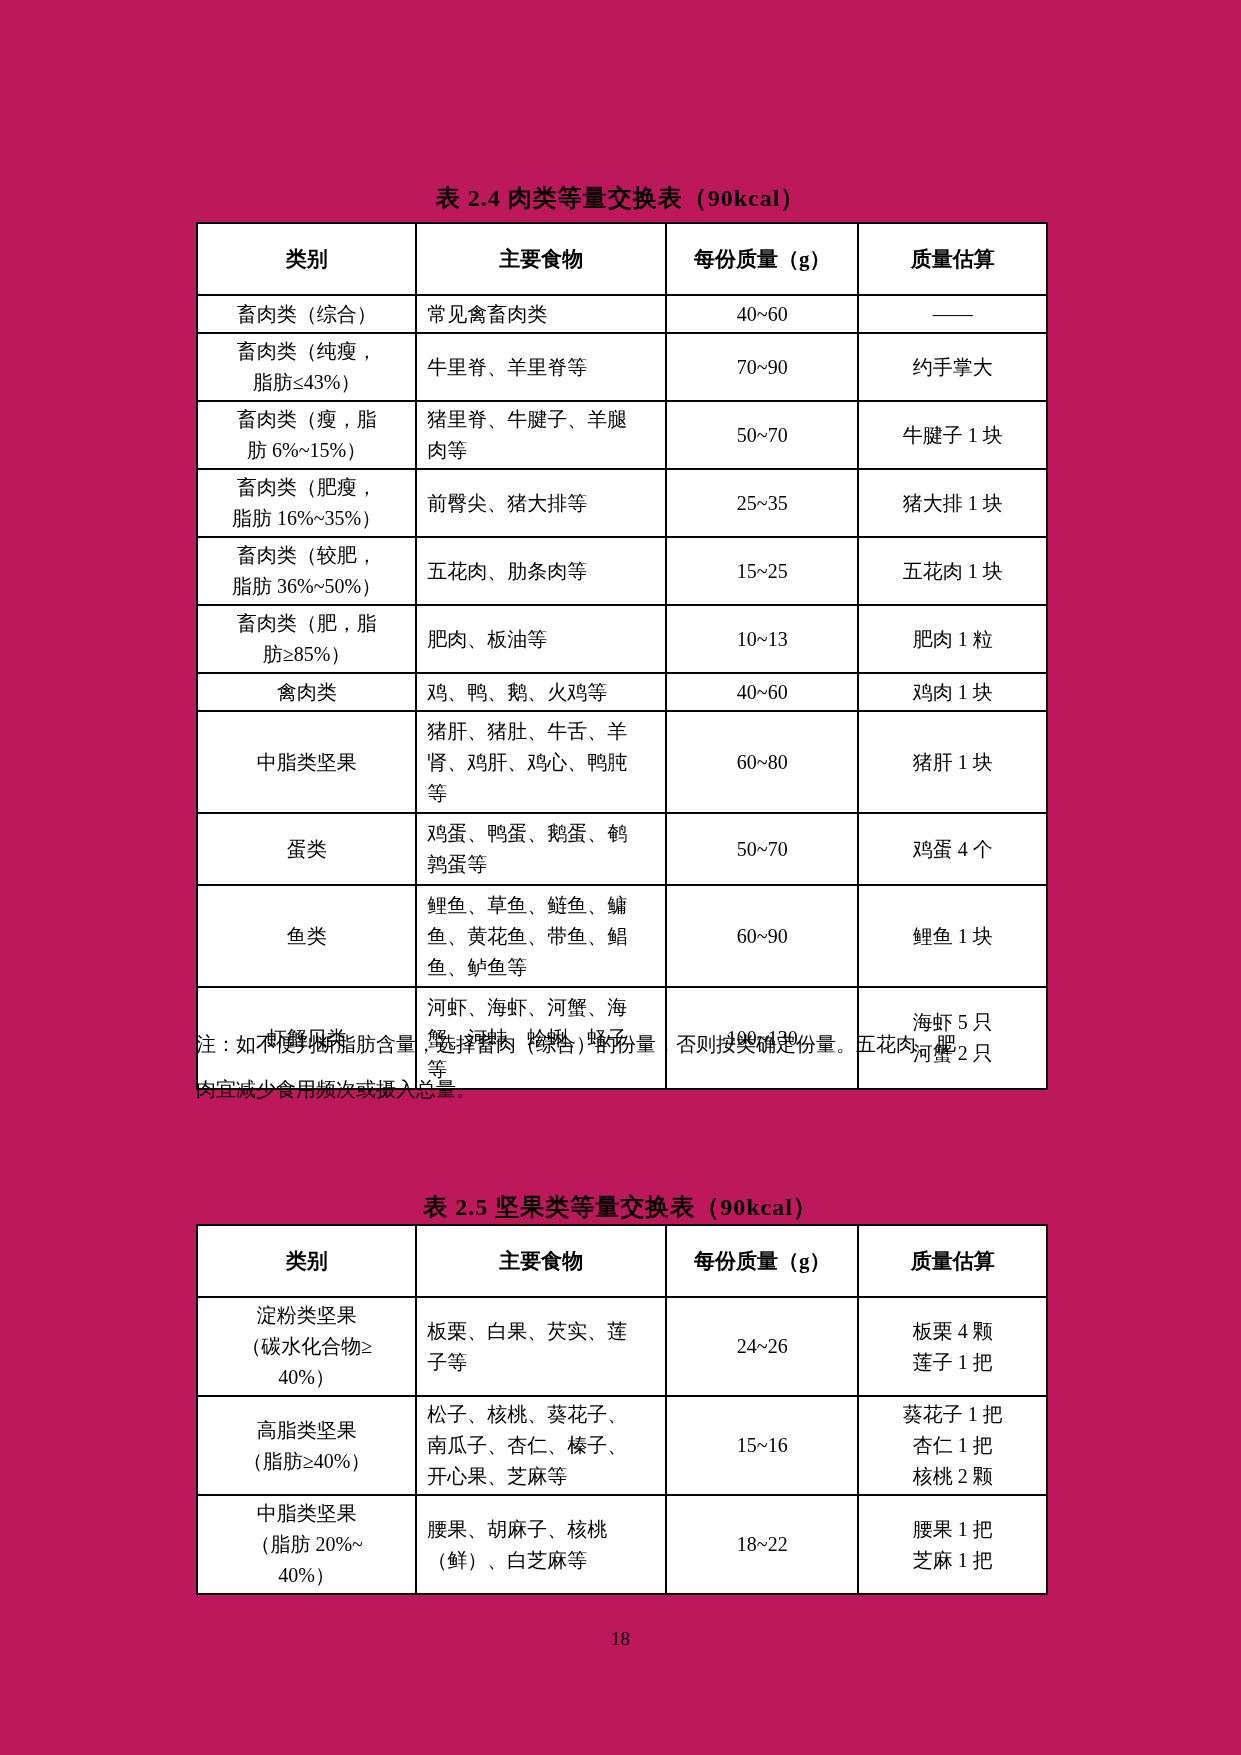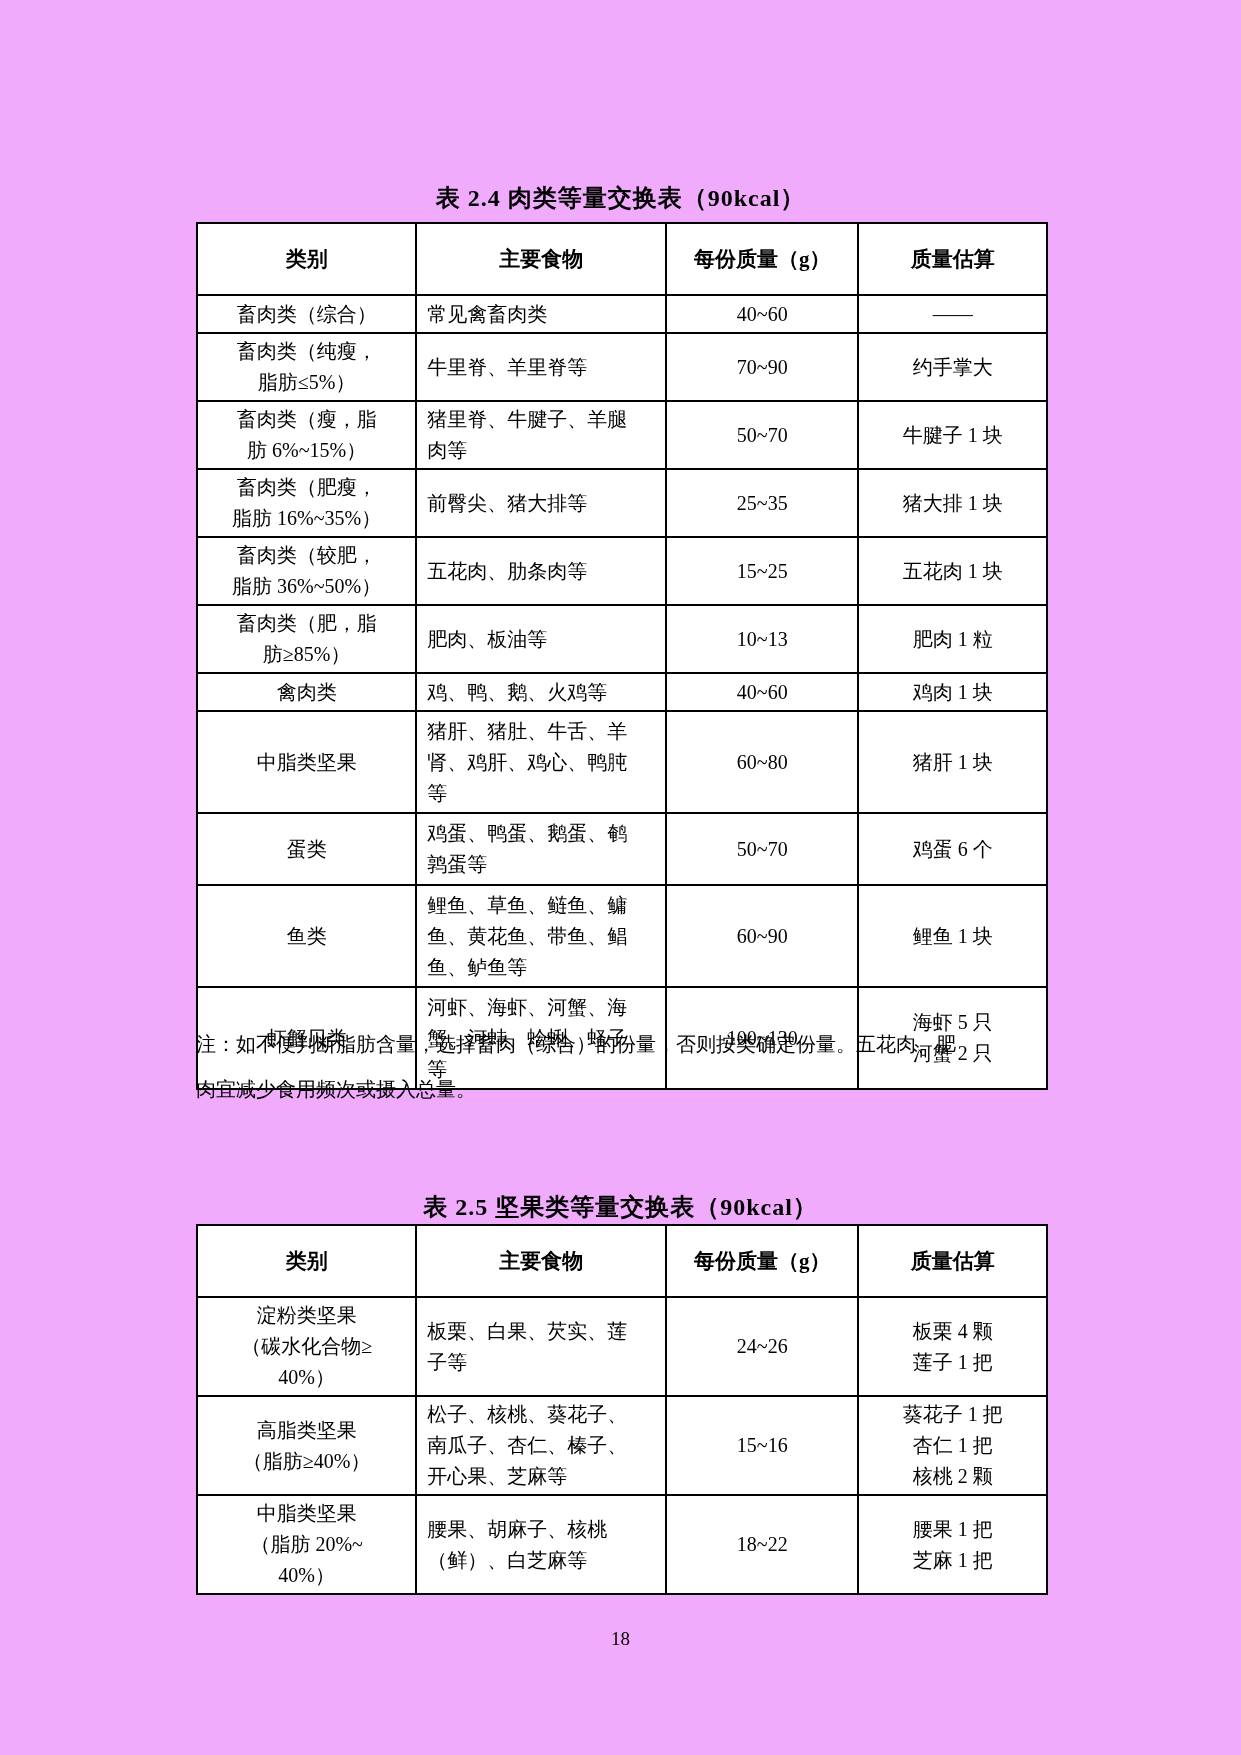--- a/index.html
+++ b/index.html
@@ -1,19 +1,19 @@
 <!DOCTYPE html>
 <html><head>
 <meta charset="utf-8">
 <style>
   html,body{margin:0;padding:0;background:#ffffff;}
   .page{
     position:relative;
     width:1241px;height:1755px;
-    background:#f0abfc;
+    background:#be185d;
     color:#000000;
     font-family:"Liberation Serif","DejaVu Serif",serif;
     overflow:hidden;
   }
   .doc-title{
     position:absolute;left:0;width:1241px;
     text-align:center;
     font-size:24px;font-weight:bold;
     letter-spacing:1px;
     white-space:pre;
@@ -91,21 +91,21 @@
       <th>质量估算</th>
     </tr>
     <tr class="h36">
       <td>畜肉类（综合）</td>
       <td class="foods">常见禽畜肉类</td>
       <td>40~60</td>
       <td>——</td>
     </tr>
     <tr class="h62">
       <td>畜肉类（纯瘦，
-脂肪≤5%）</td>
+脂肪≤43%）</td>
       <td class="foods">牛里脊、羊里脊等</td>
       <td>70~90</td>
       <td>约手掌大</td>
     </tr>
     <tr class="h62">
       <td>畜肉类（瘦，脂
 肪 6%~15%）</td>
       <td class="foods">猪里脊、牛腱子、羊腿
 肉等</td>
       <td>50~70</td>
@@ -144,21 +144,21 @@
 肾、鸡肝、鸡心、鸭肫
 等</td>
       <td>60~80</td>
       <td>猪肝 1 块</td>
     </tr>
     <tr class="h70">
       <td>蛋类</td>
       <td class="foods">鸡蛋、鸭蛋、鹅蛋、鹌
 鹑蛋等</td>
       <td>50~70</td>
-      <td>鸡蛋 6 个</td>
+      <td>鸡蛋 4 个</td>
     </tr>
     <tr class="h100">
       <td>鱼类</td>
       <td class="foods">鲤鱼、草鱼、鲢鱼、鳙
 鱼、黄花鱼、带鱼、鲳
 鱼、鲈鱼等</td>
       <td>60~90</td>
       <td>鲤鱼 1 块</td>
     </tr>
     <tr class="h100">

